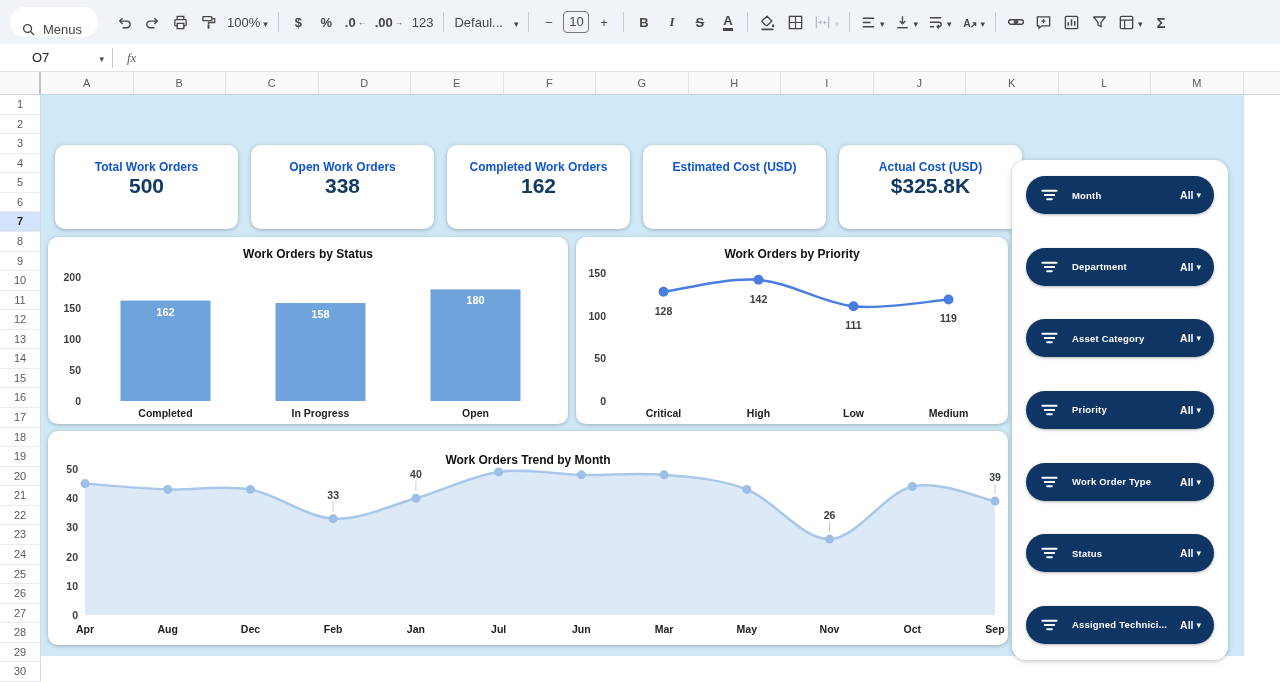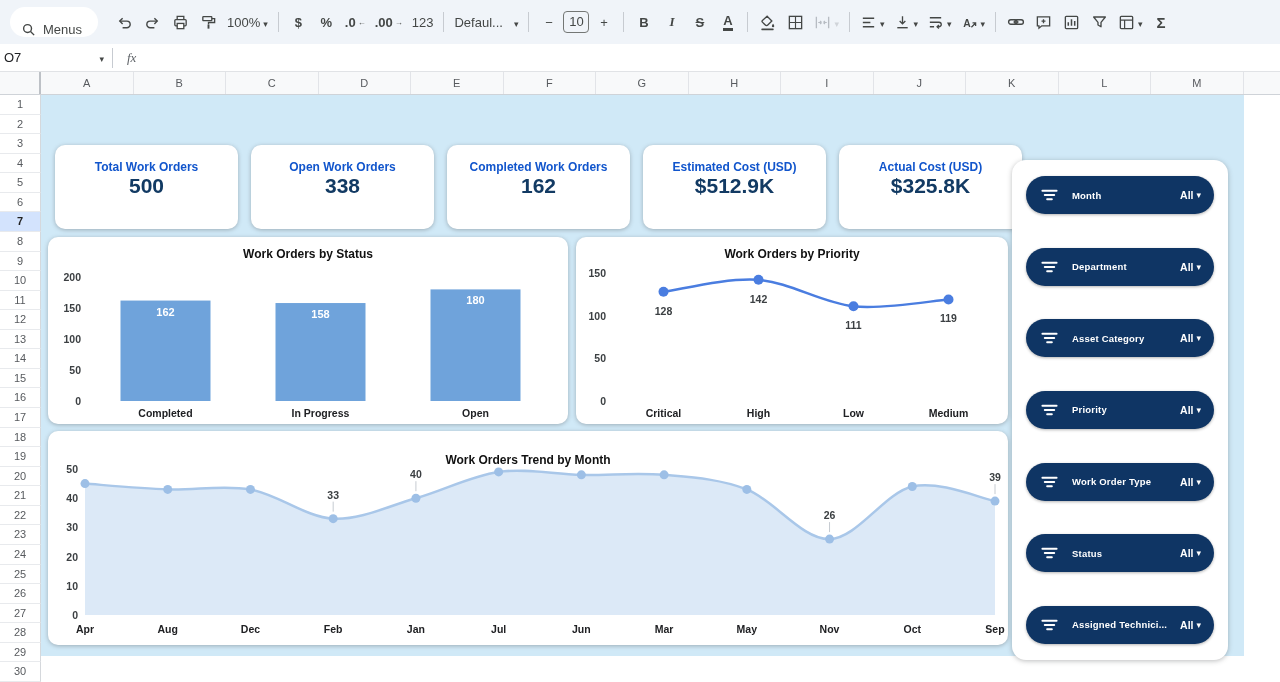--- a/index.html
+++ b/index.html
@@ -14,21 +14,21 @@
 .caret.gray::after{color:#b6bac0}
 .num-arrow{font-size:8px;margin-left:-1px}
 .fs-box{border:1px solid #747775;border-radius:4px;width:26px;height:22px;line-height:20px;text-align:center;font-size:13px;color:#444746}
 .b{font-weight:bold}.i{font-style:italic;font-family:"Liberation Serif",serif;font-weight:bold}
 .strike{text-decoration:line-through;font-weight:bold}
 .tcolor{font-weight:bold;border-bottom:3px solid #444746;line-height:14px}
 .sigma{font-size:15px;font-weight:bold}
 .grayed{opacity:.55}
 
 .fbar{height:28px;background:#fff;border-bottom:1px solid #e1e3e6;display:flex;align-items:center}
-.namebox{width:104px;padding-left:4px;font-size:13px;color:#202124;display:flex;align-items:center;justify-content:space-between;height:100%;cursor:pointer}
+.namebox{width:104px;padding-left:32px;font-size:13px;color:#202124;display:flex;align-items:center;justify-content:space-between;height:100%;cursor:pointer}
 .fx{font-family:"Liberation Serif",serif;font-style:italic;color:#5f6368;font-size:13px;padding-left:14px}
 .fbar .sep{margin:0 0 0 8px}
 
 .colhead{height:23px;display:flex;background:#f8f9fa;border-bottom:1px solid #cfd3d8}
 .corner{width:41px;flex:none;background:#f8f9fa;border-right:2px solid #bdc1c6}
 .chcell{width:92.5px;flex:none;text-align:center;font-size:11px;color:#575a5e;line-height:23px;border-right:1px solid #e2e4e8;cursor:pointer}
 .body{display:flex;height:587px}
 .gutter{width:41px;flex:none;background:#fff}
 .rnum{height:19.566px;text-align:center;font-size:11px;color:#575a5e;line-height:19.5px;border-bottom:1px solid #e8eaed;border-right:1px solid #d5d8dc;cursor:pointer}
 .rnum.sel{background:#d3e3fd;color:#1f1f1f;font-weight:bold}
@@ -300,21 +300,20 @@
           <div class="kpi">
     <div class="kpi-label">Open Work Orders</div>
     <div class="kpi-value">338</div>
   </div>
           <div class="kpi">
     <div class="kpi-label">Completed Work Orders</div>
     <div class="kpi-value">162</div>
   </div>
           <div class="kpi">
     <div class="kpi-label">Estimated Cost (USD)</div>
-    <div class="kpi-value">$512.9K</div>
   </div>
           <div class="kpi">
     <div class="kpi-label">Actual Cost (USD)</div>
     <div class="kpi-value">$325.8K</div>
   </div>
         </div>
 
       <div class="chart-card" id="card-bar">
         <div class="chart-title">Work Orders by Status</div>
         <svg id="svg-bar" width="520" height="159" viewBox="0 0 520 159">

